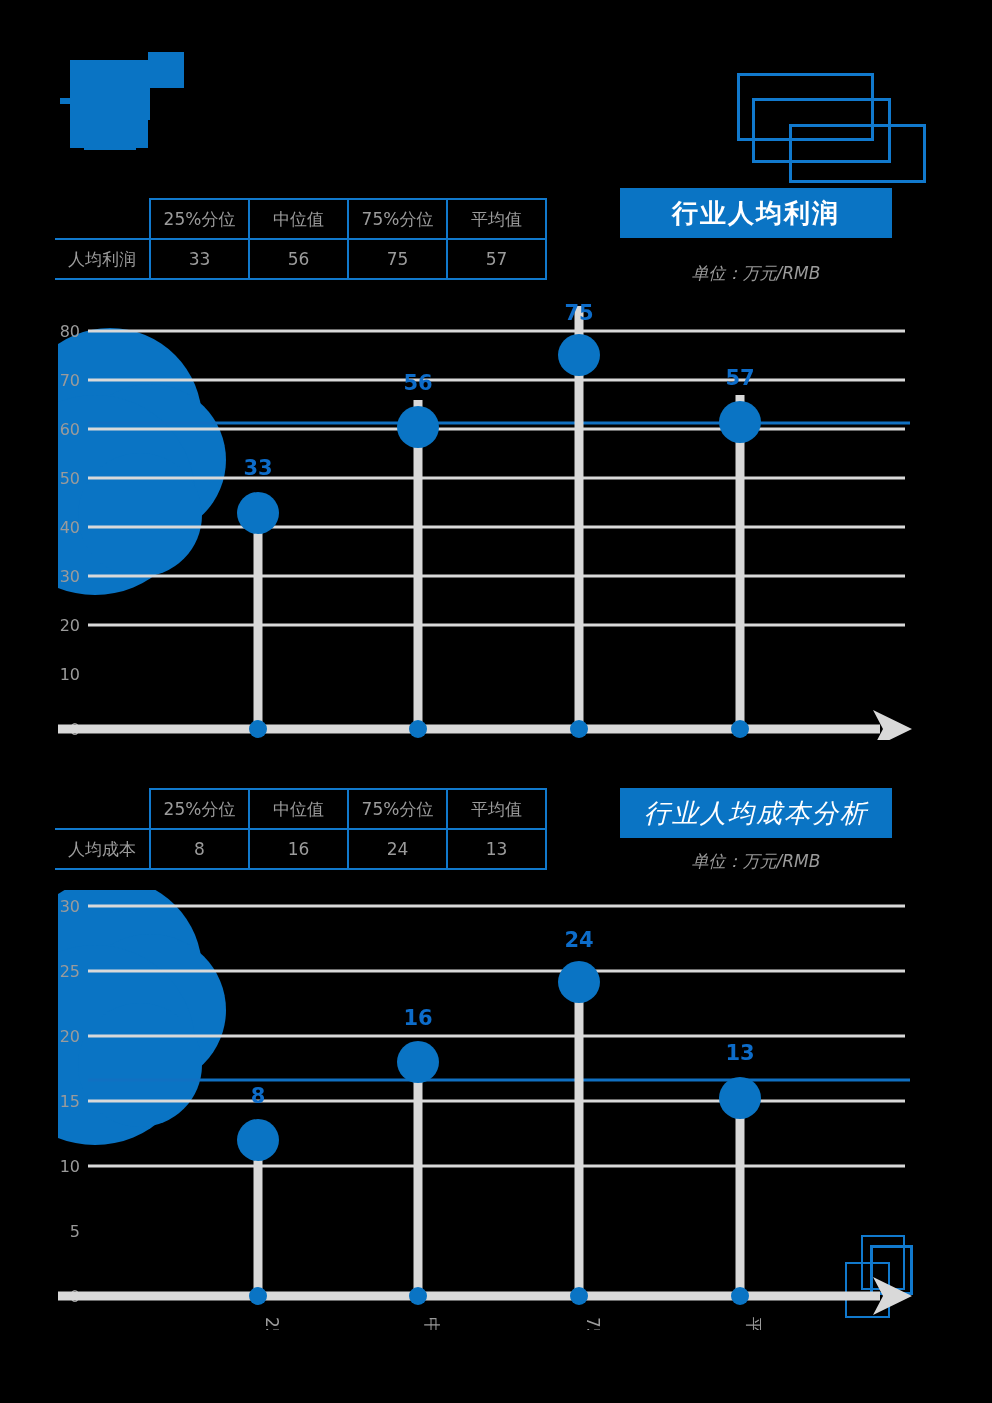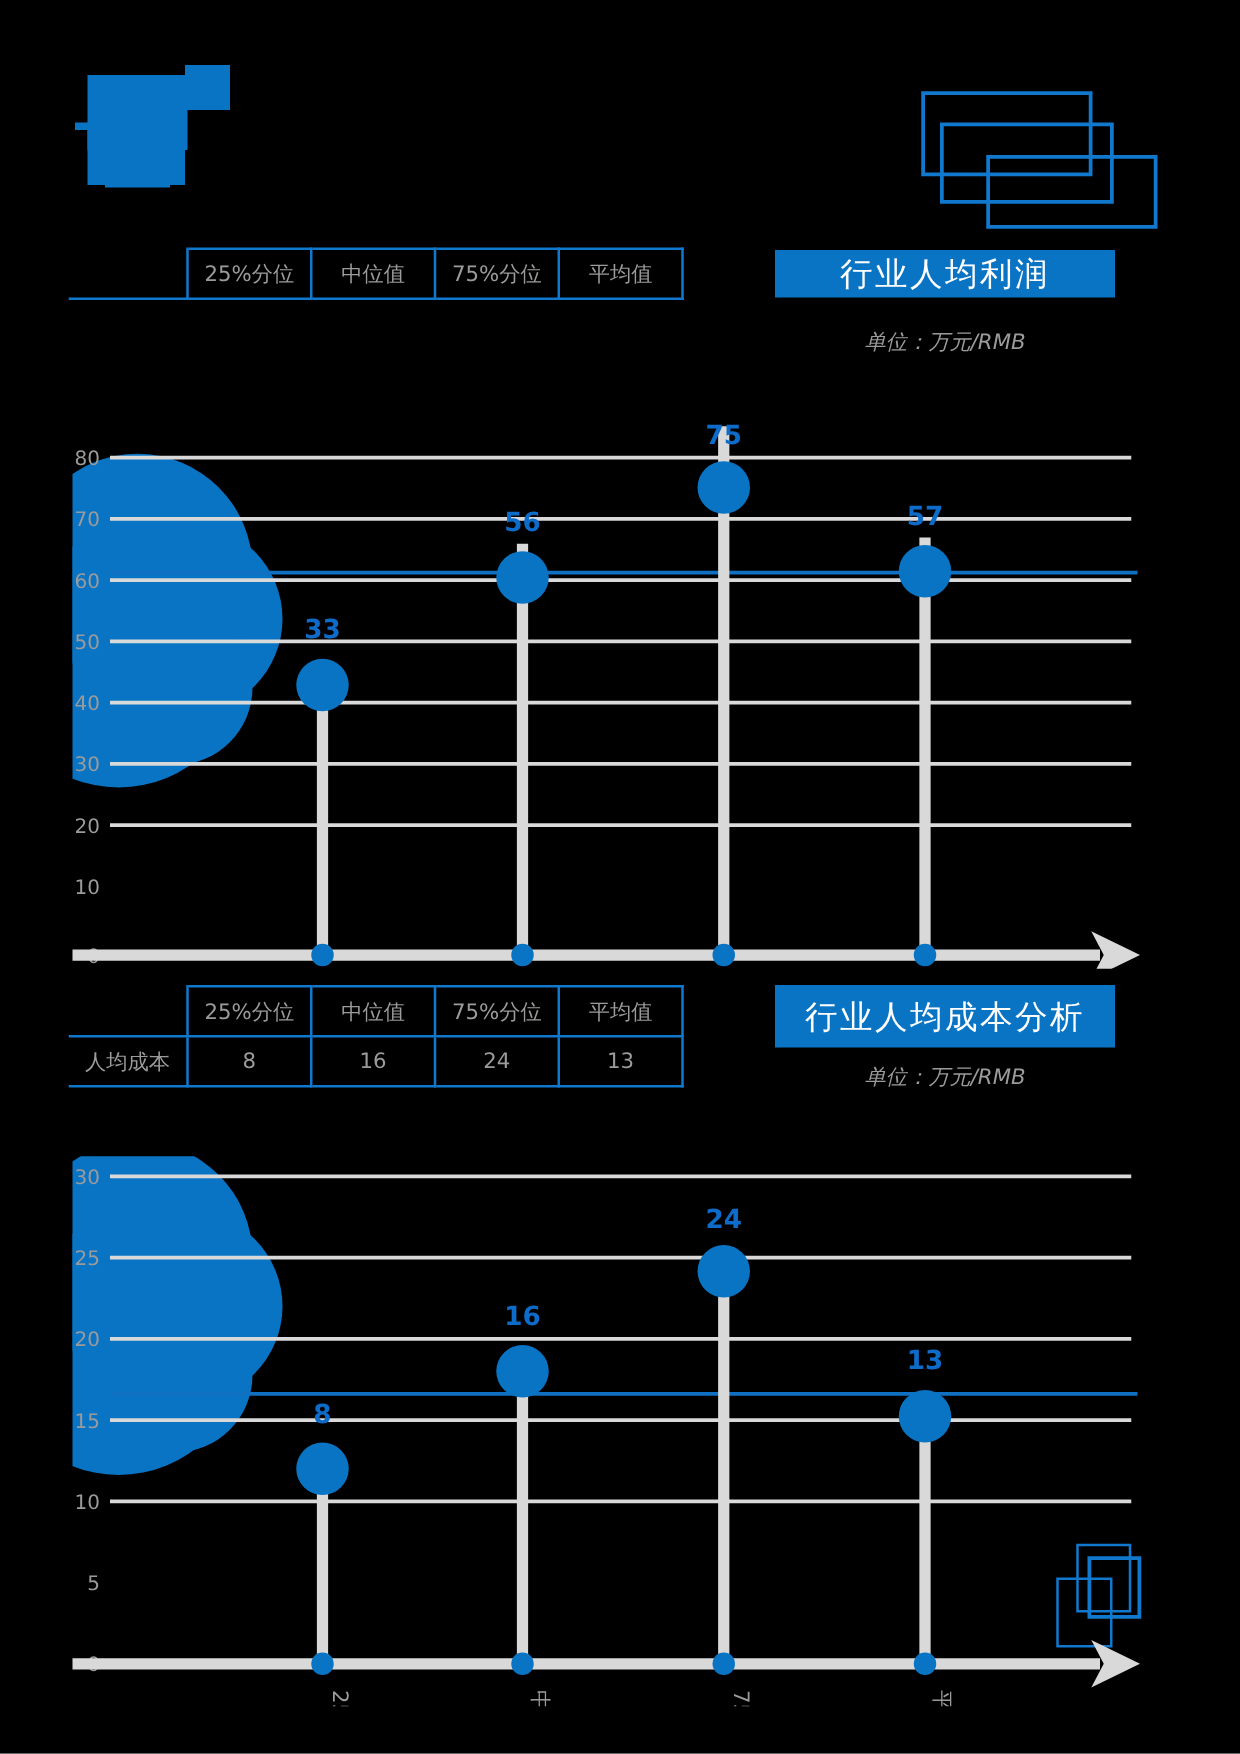--- a/index.html
+++ b/index.html
@@ -57,21 +57,21 @@
   }
   .banner-unit{
     position:absolute;
     color:#9b9b9b;
     font-size:17px;
     text-align:center;
     white-space:nowrap;
     font-style:italic;
   }
   
-  .chart{position:absolute;margin-top:35px;}
+  .chart{position:absolute;}
   .chart svg{display:block;}
 </style>
 </head>
 <body>
 
 <div id="page">
 
   <div class="deco-fill" style="left:70px;top:60px;width:80px;height:60px;"></div>
   <div class="deco-fill" style="left:148px;top:52px;width:36px;height:36px;"></div>
   <div class="deco-fill" style="left:60px;top:98px;width:16px;height:6px;"></div>
@@ -90,24 +90,31 @@
 
   <table class="data-table" style="left:55px;top:198px;">
     <tbody>
         <tr>
       <td class="corner col-label"></td>
       <td class="col-val">25%分位</td>
       <td class="col-val">中位值</td>
       <td class="col-val">75%分位</td>
       <td class="col-val">平均值</td>
     </tr>
+    <tr>
+      <td class="rowhead col-label">人均利润</td>
+      <td class="col-val">33</td>
+      <td class="col-val">56</td>
+      <td class="col-val">75</td>
+      <td class="col-val">57</td>
+    </tr>
   </tbody>
     </table>
 
-  <div class="banner" style="left:620px;top:200px;width:272px;height:38px;">行业人均利润</div>
+  <div class="banner" style="left:620px;top:188px;width:272px;height:50px;font-weight:bold;">行业人均利润</div>
   <div class="banner-unit" style="left:620px;top:262px;width:272px;">单位：万元/RMB</div>
 
   <div class="chart" style="left:0px;top:300px;">
     <svg width="992" height="440" viewBox="0 0 992 440">
       <defs>
         <clipPath id="blobClip1">
             <rect x="58" y="0" width="300" height="440"></rect>
           </clipPath>
       </defs>
 
@@ -194,21 +201,21 @@
     <tr>
       <td class="rowhead col-label">人均成本</td>
       <td class="col-val">8</td>
       <td class="col-val">16</td>
       <td class="col-val">24</td>
       <td class="col-val">13</td>
     </tr>
   </tbody>
     </table>
 
-  <div class="banner" style="left:620px;top:788px;width:272px;height:50px;">行业人均成本分析</div>
+  <div class="banner" style="left:620px;top:788px;width:272px;height:50px;font-style:italic;">行业人均成本分析</div>
   <div class="banner-unit" style="left:620px;top:850px;width:272px;">单位：万元/RMB</div>
 
   <div class="chart" style="left:0px;top:890px;">
     <svg width="992" height="440" viewBox="0 0 992 440">
       <defs>
         <clipPath id="blobClip2">
             <rect x="58" y="0" width="300" height="440"></rect>
           </clipPath>
       </defs>
       <g clip-path="url(#blobClip2)">

